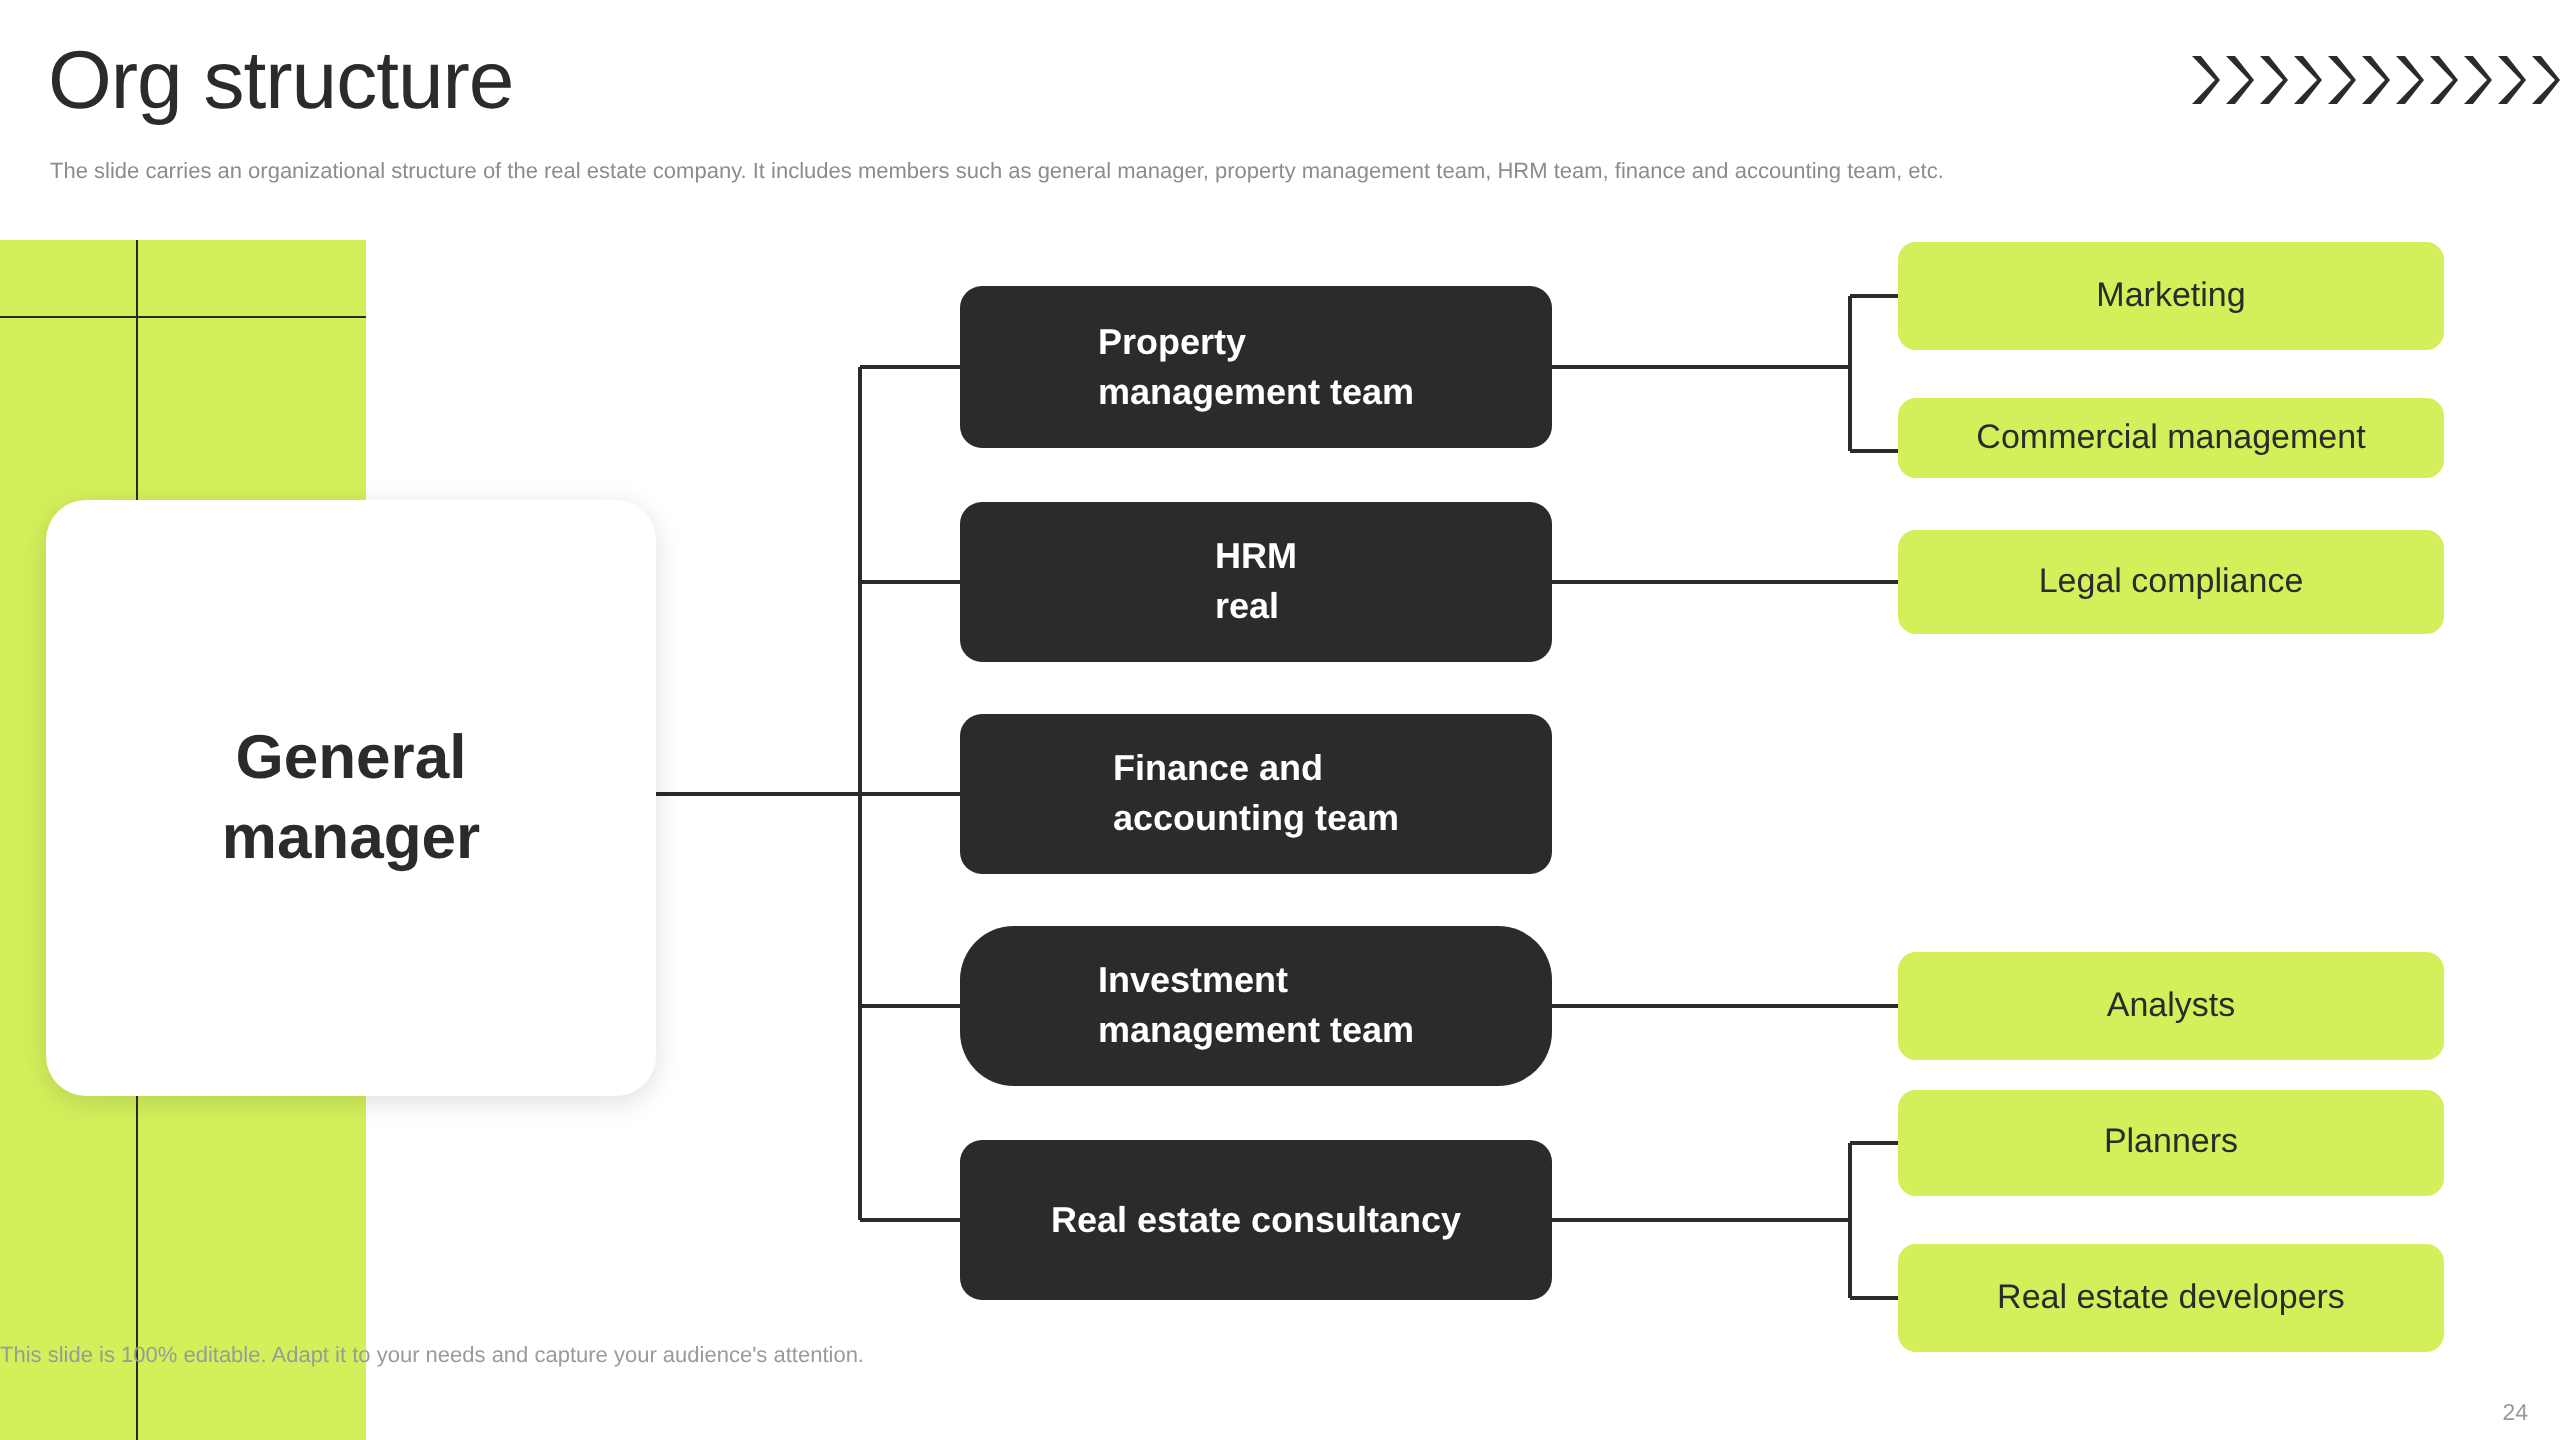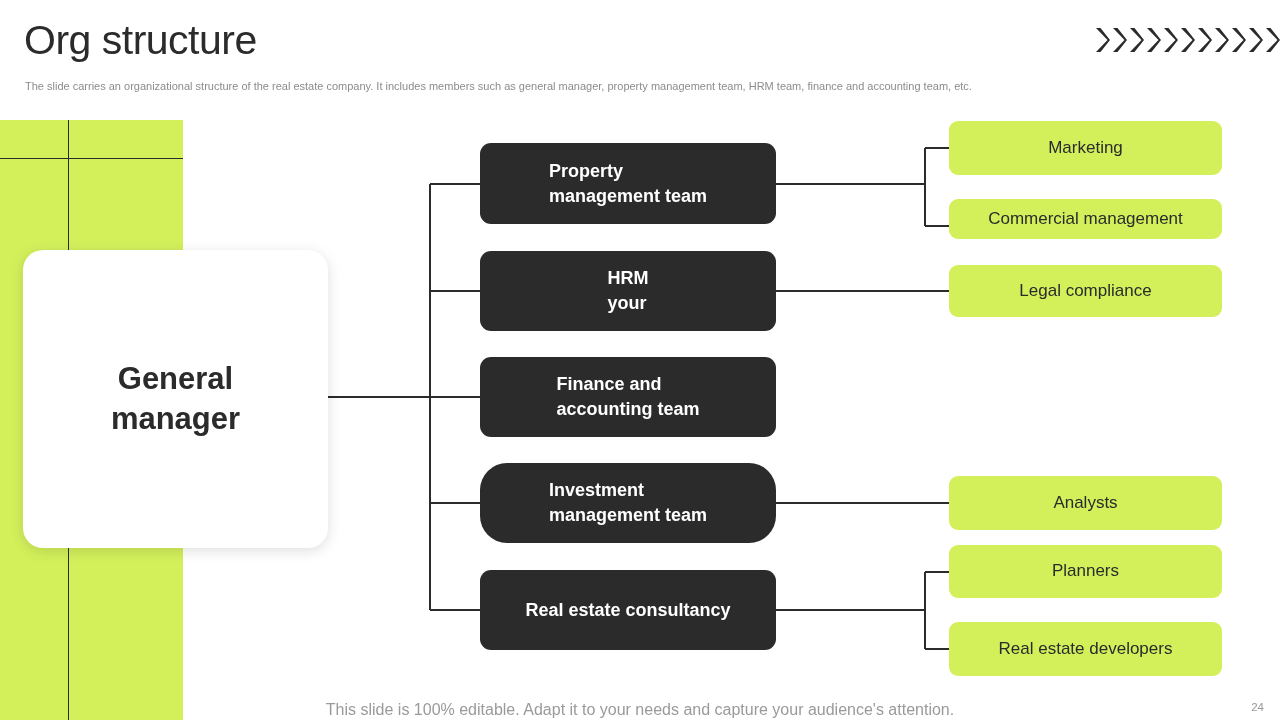--- a/index.html
+++ b/index.html
@@ -146,23 +146,23 @@
     color: #2b2b2b;
     text-align: center;
     line-height: 1.3;
   }
 
   
   .footer-note {
     position: absolute;
     left: 0;
     right: 0;
-    top: 701px;
-    text-align: center;
-    font-size: 16px;
+    top: 672px;
+    text-align: left;
+    font-size: 11px;
     color: #9a9a9a;
   }
   .page-number {
     position: absolute;
     right: 16px;
     top: 701px;
     font-size: 11.5px;
     color: #9a9a9a;
   }
 </style>
@@ -245,21 +245,21 @@
 management team</div>
       </div>
       <div class="node-green" style="top: 121px; height: 54px;">
         <div class="node-green-label">Marketing</div>
       </div>
       <div class="node-green" style="top: 199px; height: 40px;">
         <div class="node-green-label">Commercial management</div>
       </div>
       <div class="node-dark" style="top: 251px; height: 80px;">
         <div class="node-dark-label">HRM
-your</div>
+real</div>
       </div>
       <div class="node-green" style="top: 265px; height: 52px;">
         <div class="node-green-label">Legal compliance</div>
       </div>
       <div class="node-dark" style="top: 357px; height: 80px;">
         <div class="node-dark-label">Finance and
 accounting team</div>
       </div>
       <div class="node-dark" style="top: 463px; height: 80px; border-radius: 27px;">
         <div class="node-dark-label">Investment

